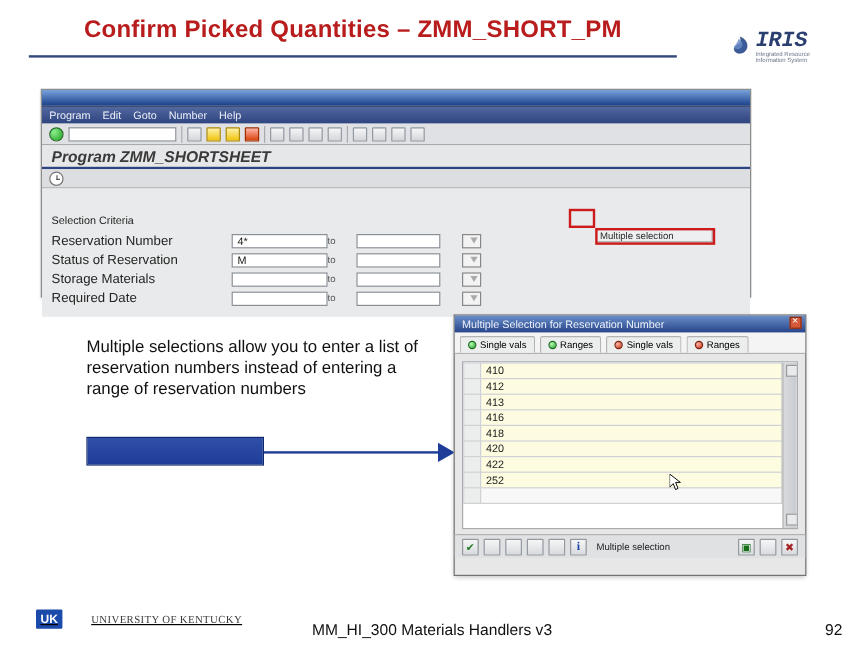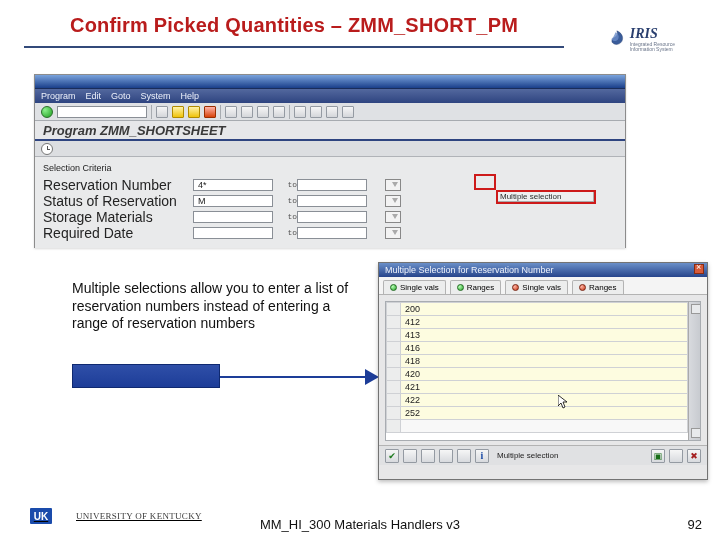--- a/index.html
+++ b/index.html
@@ -28,24 +28,24 @@
     background: #334a7a;
   }
   .iris-logo {
     position: absolute;
     top: 22px; right: 26px;
     width: 88px; height: 34px;
     display: flex; align-items: center;
   }
   .iris-logo svg { width: 30px; height: 30px; }
   .iris-text {
-    font-family: Liberation Serif, serif;
+    font-family: Liberation Mono, monospace;
     font-style: italic;
     font-weight: bold;
-    font-size: 14px;
+    font-size: 18px;
     color: #2a3f6f;
     margin-left: 2px;
   }
   .iris-sub { font-size: 5px; color:#6a758a; line-height:1; margin-left:2px; }
 
   
   .sap-main {
     position: absolute;
     top: 74px; left: 34px;
     width: 592px; height: 174px;
@@ -113,31 +113,31 @@
     width:12px; height:12px; border:1px solid #777; border-radius:50%;
     background:#fff; position:relative;
   }
   .clock-icon::before { content:""; position:absolute; left:5px; top:2px; width:1px; height:4px; background:#555; }
   .clock-icon::after { content:""; position:absolute; left:5px; top:5px; width:3px; height:1px; background:#555; }
 
   .sap-section {
     padding: 4px 8px 8px 8px;
     background:#e9eaeb;
   }
-  .sap-section-title { font-size:9px; color:#222; margin:2px 0 4px 0; }
+  .sap-section-title { font-size:9px; color:#222; margin:18px 0 4px 0; }
   .sap-row {
     display:flex; align-items:center; height:15px; margin-top:1px;
   }
-  .sap-label { width:150px; font-size:14px; color:#242424; }
+  .sap-label { width:150px; font-size:11px; color:#242424; }
   .sap-field {
     height:12px; background:#fff; border:1px solid #8a8f96;
   }
   .sap-field.w1 { width: 80px; }
   .sap-field.w2 { width: 70px; }
-  .sap-to { width:24px; text-align:right; font-size:8px; color:#555;font-family:Liberation Mono, monospace; }
+  .sap-to { width:24px; text-align:left; font-size:8px; color:#555; }
   .sap-multi {
     width:16px; height:12px; margin-left:18px;
     background:#f3f3f3; border:1px solid #888;
     position:relative;
   }
   .sap-multi::before { content:""; position:absolute; right:2px; top:2px; width:0; height:0;
     border-left:3px solid transparent; border-right:3px solid transparent; border-top:5px solid #aaa; }
 
   .red-highlight {
     position:absolute;
@@ -171,21 +171,21 @@
   .arrow-head {
     position:absolute; top:369px; left:365px;
     width:0; height:0; border-top:8px solid transparent; border-bottom:8px solid transparent;
     border-left:14px solid #1d3d98;
   }
 
   
   .sap-popup {
     position:absolute;
     top: 262px; left: 378px;
-    width: 330px; height: 218px;
+    width: 294px; height: 218px;
     background:#e7e7e8;
     border:1px solid #737373;
     box-shadow:0 2px 4px rgba(0,0,0,0.25);
   }
   .pop-title {
     height:14px;
     background: linear-gradient(#6a8fc8, #26448b);
     color:#eef2fb; font-size:9px; padding:0 6px;
     display:flex; align-items:center;
     position:relative;
@@ -287,21 +287,21 @@
 Information System</div>
   </div>
 </div>
 
 <div class="sap-main">
   <div class="sap-titlebar"></div>
   <div class="sap-menubar">
     <span>Program</span>
     <span>Edit</span>
     <span>Goto</span>
-    <span>System</span>
+    <span>Number</span>
     <span>Help</span>
   </div>
   <div class="sap-toolbar">
     <div class="tool-green-circle"></div>
     <div class="tool-input"></div>
     <div class="tool-sep"></div>
     <div class="tool-icon"></div>
     <div class="tool-icon yellow"></div>
     <div class="tool-icon yellow"></div>
     <div class="tool-icon red"></div>
@@ -385,45 +385,41 @@
         <span class="dot red"></span>
         <span>Ranges</span>
       </div>
   </div>
   <div class="pop-body">
     <div class="pop-grid">
       <table>
         <tbody>
             <tr>
               <td class="sel"></td>
-              <td class="val">200</td>
+              <td class="val">410</td>
             </tr>
         <tr>
               <td class="sel"></td>
               <td class="val">412</td>
             </tr>
         <tr>
               <td class="sel"></td>
               <td class="val">413</td>
             </tr>
         <tr>
               <td class="sel"></td>
               <td class="val">416</td>
             </tr>
         <tr>
               <td class="sel"></td>
               <td class="val">418</td>
             </tr>
         <tr>
               <td class="sel"></td>
               <td class="val">420</td>
-            </tr>
-        <tr>
-              <td class="sel"></td>
-              <td class="val">421</td>
             </tr>
         <tr>
               <td class="sel"></td>
               <td class="val">422</td>
             </tr>
         <tr>
               <td class="sel"></td>
               <td class="val">252</td>
             </tr>
         <tr class="empty">

